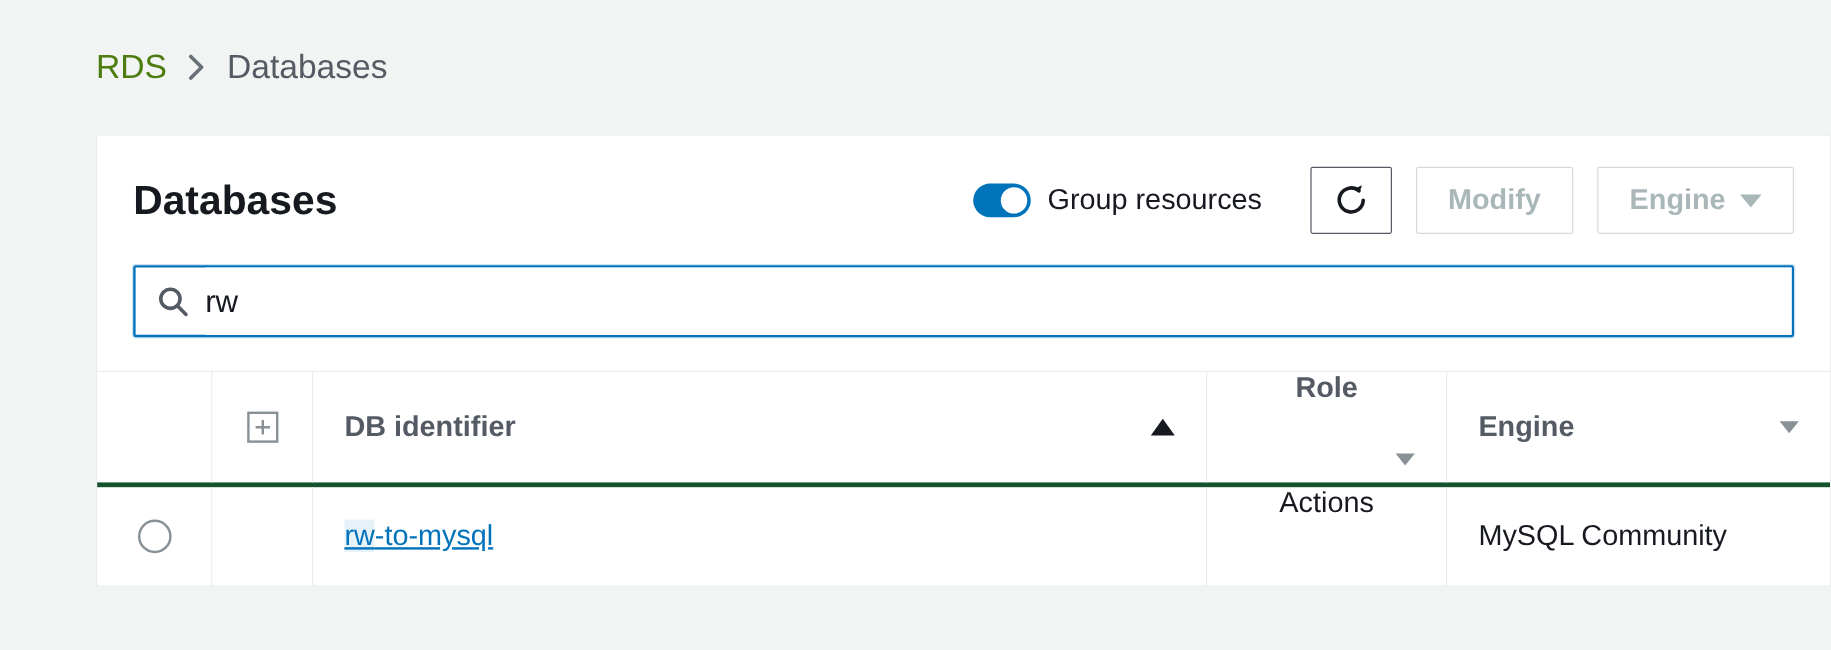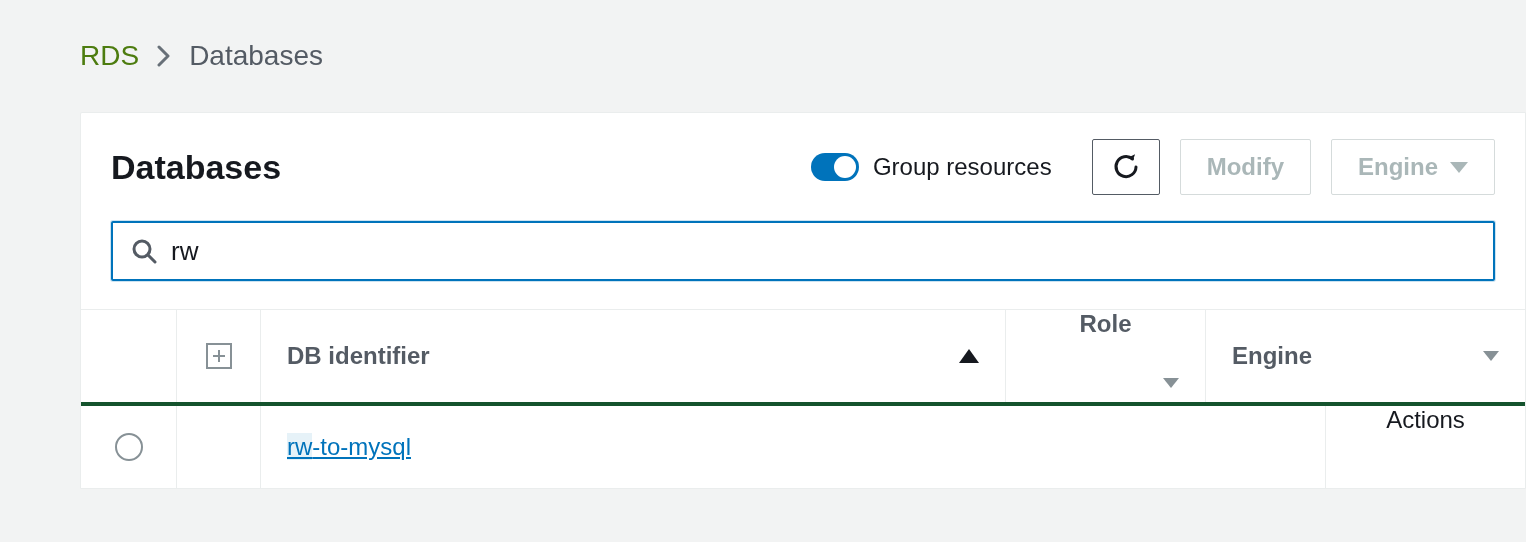--- a/index.html
+++ b/index.html
@@ -160,16 +160,19 @@
         <div class="cell sel">
           <div class="radio"></div>
         </div>
         <div class="cell expand"></div>
         <div class="cell id" style="padding-left:26px;">
           <a href="#" class="link"><span class="highlight">rw</span><span>-to-mysql</span></a>
         </div>
         <div class="cell role">
           <span>Actions</span>
         </div>
+        <div class="cell engine">
+          <span>MySQL Community</span>
+        </div>
       </div>
     </div>
   </section>
 </div>
 
 </body></html>

